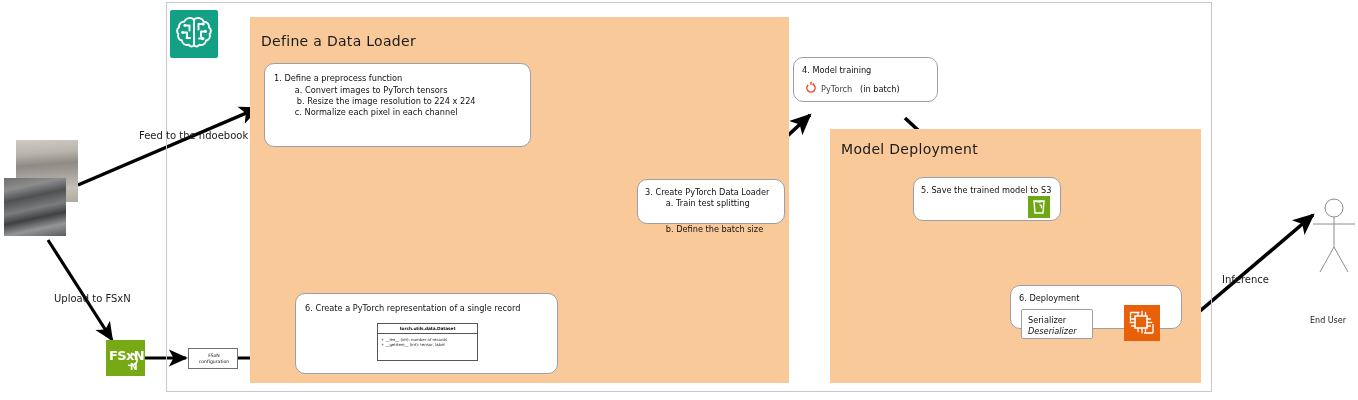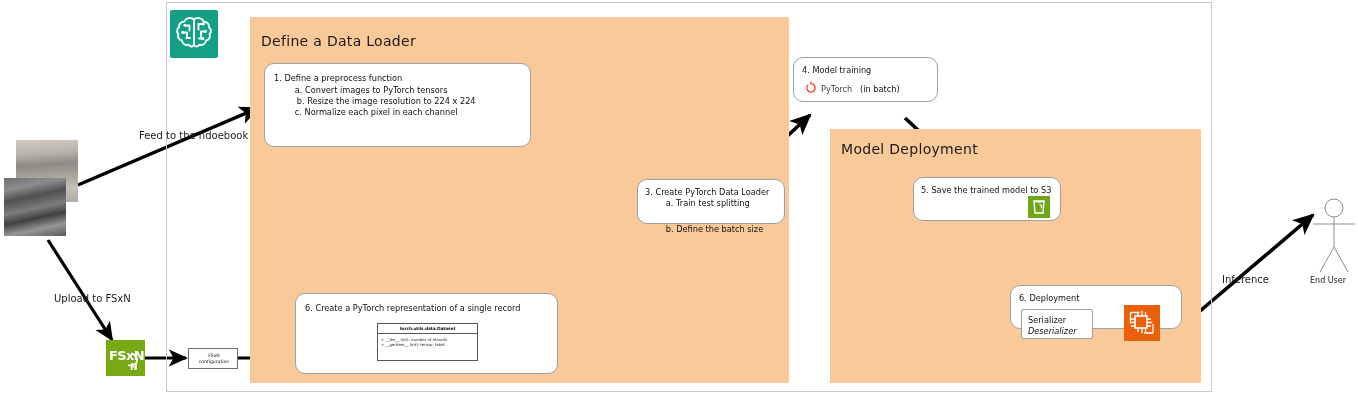--- a/index.html
+++ b/index.html
@@ -31,21 +31,21 @@
   .smico{background:#E8610A;}
 
   
   .uml{background:#fff;border:1px solid #555;}
   .uml-hd{border-bottom:1px solid #555;text-align:center;font-size:4.3px;font-weight:700;
           padding:2px 0 2px 0;color:#111;letter-spacing:-.1px;}
   .uml-bd{font-size:3.9px;line-height:5.2px;padding:3px 2px 3px 3px;color:#222;}
 
   
   .lbl{font-size:10px;color:#1a1a1a;white-space:nowrap;}
-  .lbl-u{font-size:8px;color:#1a1a1a;white-space:nowrap;}
+  .lbl-u{font-size:8px;color:#1a1a1a;white-space:nowrap;margin-top:40px;}
 
   
   .thumb{background:#9c9c9c;}
   .thumb-a{background:linear-gradient(176deg,#cfcac2 0%,#b9b4ac 22%,#8f8a83 40%,#a8a39b 58%,#c4bfb7 78%,#aeaaa2 100%);}
   .thumb-b{background:linear-gradient(168deg,#6f6f70 0%,#8d8d8e 18%,#4f5052 34%,#7b7c7e 52%,#3f4042 66%,#949597 82%,#5a5b5d 100%);}
 
   svg{position:absolute;left:0;top:0;overflow:visible;}
   .stick{stroke:#8c8c8c;stroke-width:1;fill:none;}
 </style>
 </head>

